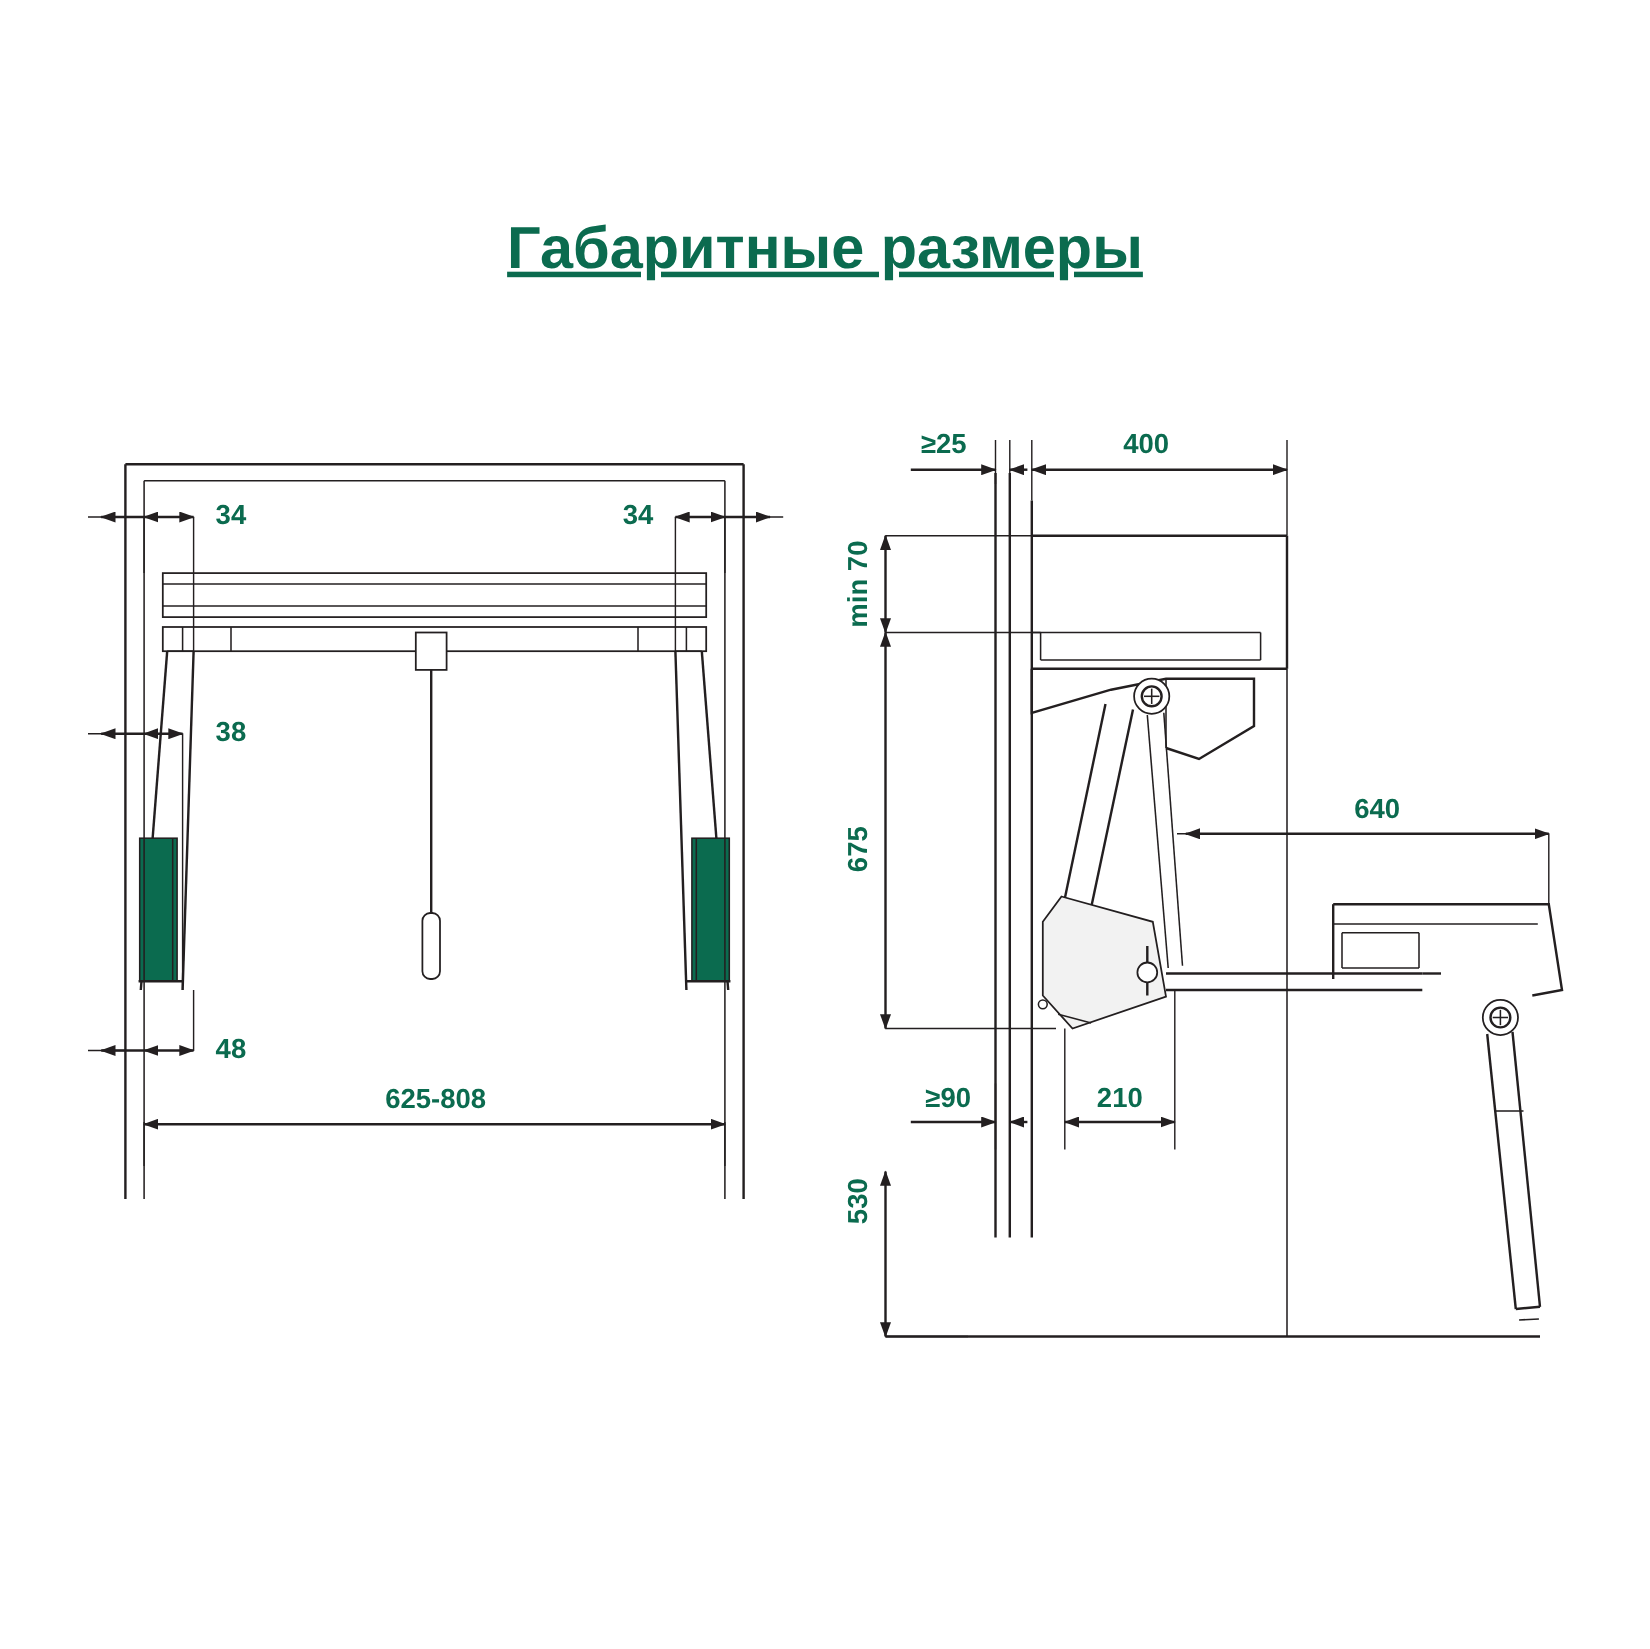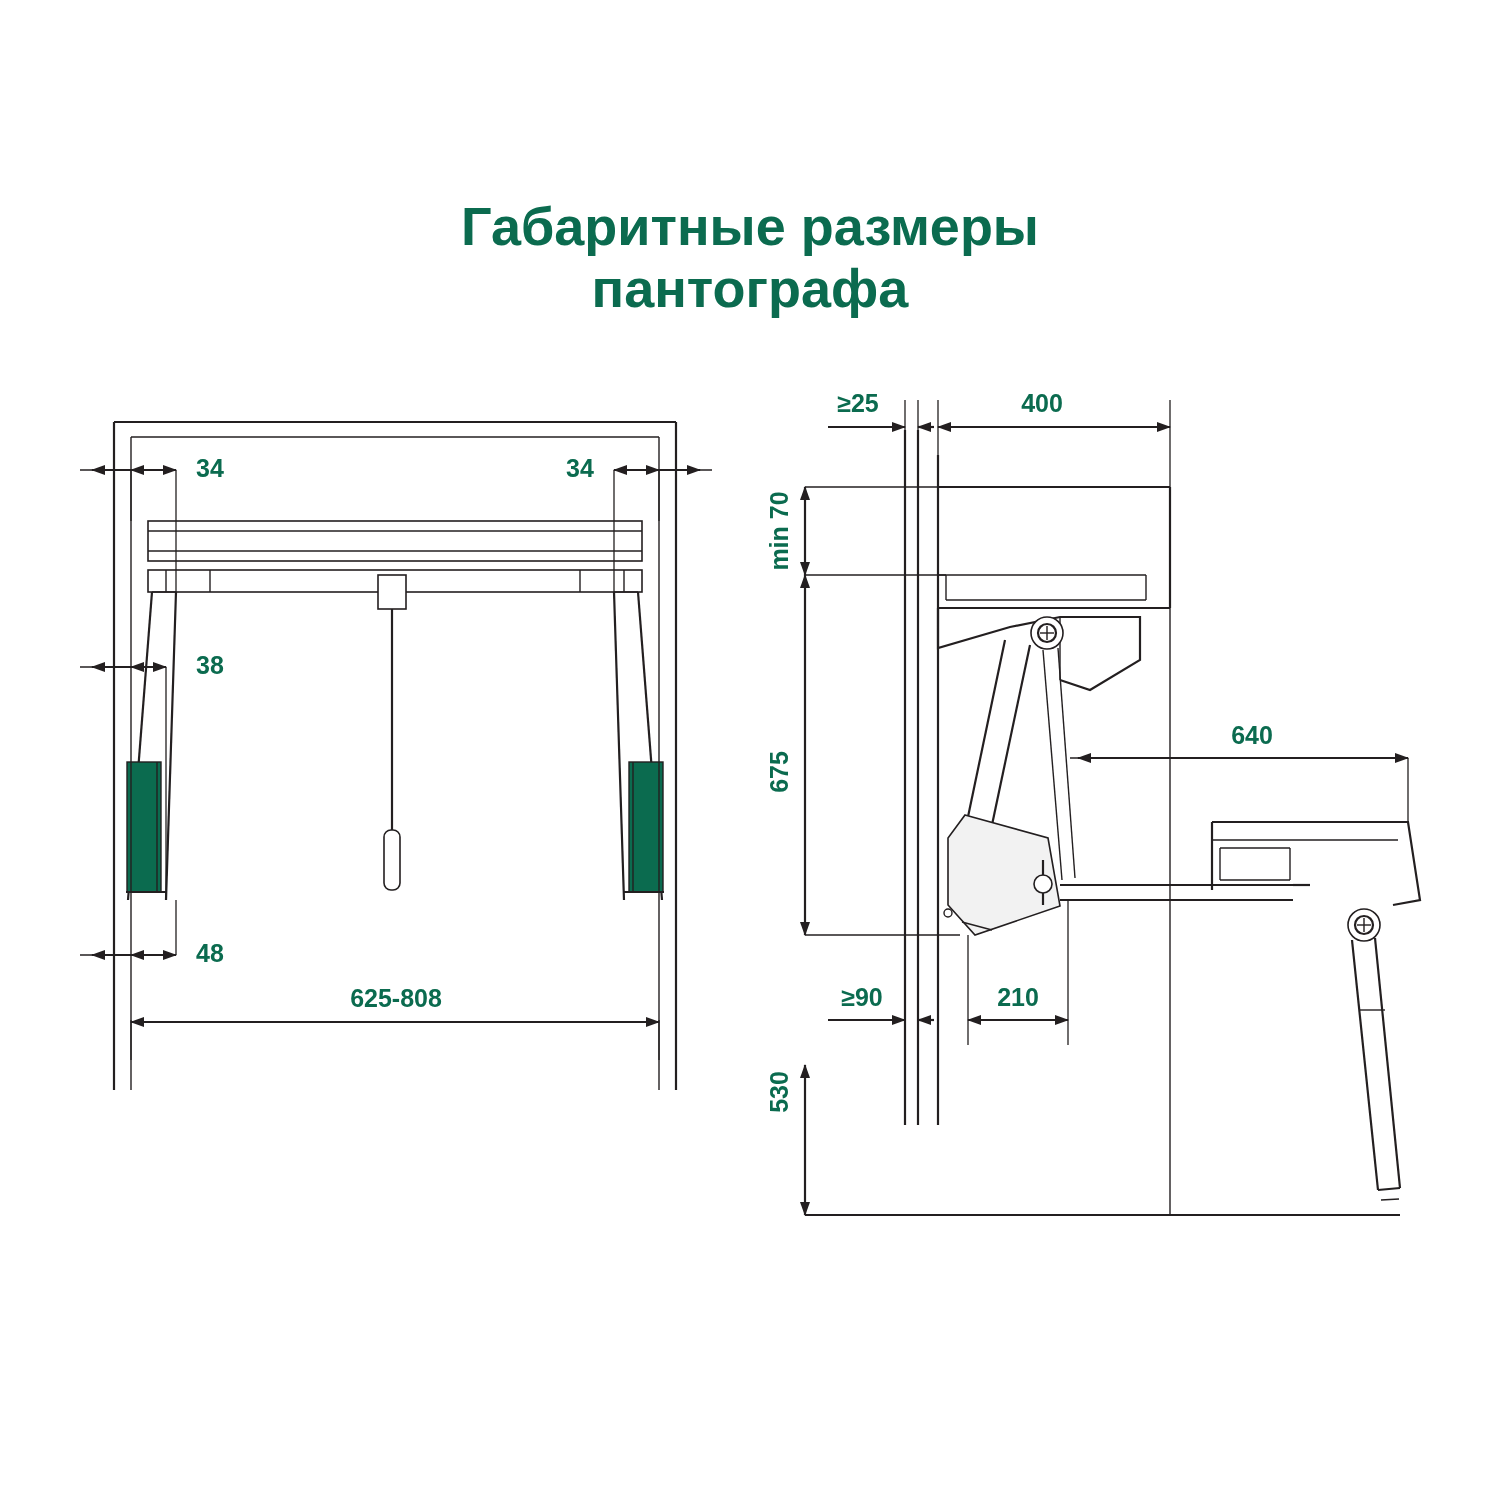--- a/index.html
+++ b/index.html
@@ -26,20 +26,21 @@
     width: 1500px;
     text-align: center;
     color: #0b6b4f;
     font-size: 54px;
     font-weight: bold;
     line-height: 1.15;
     letter-spacing: 0px;
   }
   .title .line {
     display: block;
+    text-decoration: underline;
   }
   svg.drawing {
     position: absolute;
     left: 0;
     top: 0;
     width: 1500px;
     height: 1499px;
   }
   .dimtext {
     fill: #0b6b4f;
@@ -68,21 +69,20 @@
   .lightfill { fill: #f2f2f2; stroke: #231f20; stroke-width: 1.6; }
   .arrowhead { fill: #231f20; stroke: none; }
 </style>
 </head>
 <body>
 
 <div id="page-root">
 
   <div class="title">
     <span class="line">Габаритные размеры</span>
-    <span class="line">пантографа</span>
   </div>
 
   <svg class="drawing" viewBox="0 0 1500 1499">
 
     <defs>
       <marker id="ah-r" markerWidth="14" markerHeight="10" refX="13" refY="5" orient="auto" markerUnits="userSpaceOnUse">
         <path d="M0,0 L14,5 L0,10 z" class="arrowhead"></path>
       </marker>
       <marker id="ah-l" markerWidth="14" markerHeight="10" refX="1" refY="5" orient="auto" markerUnits="userSpaceOnUse">
         <path d="M14,0 L0,5 L14,10 z" class="arrowhead"></path>

